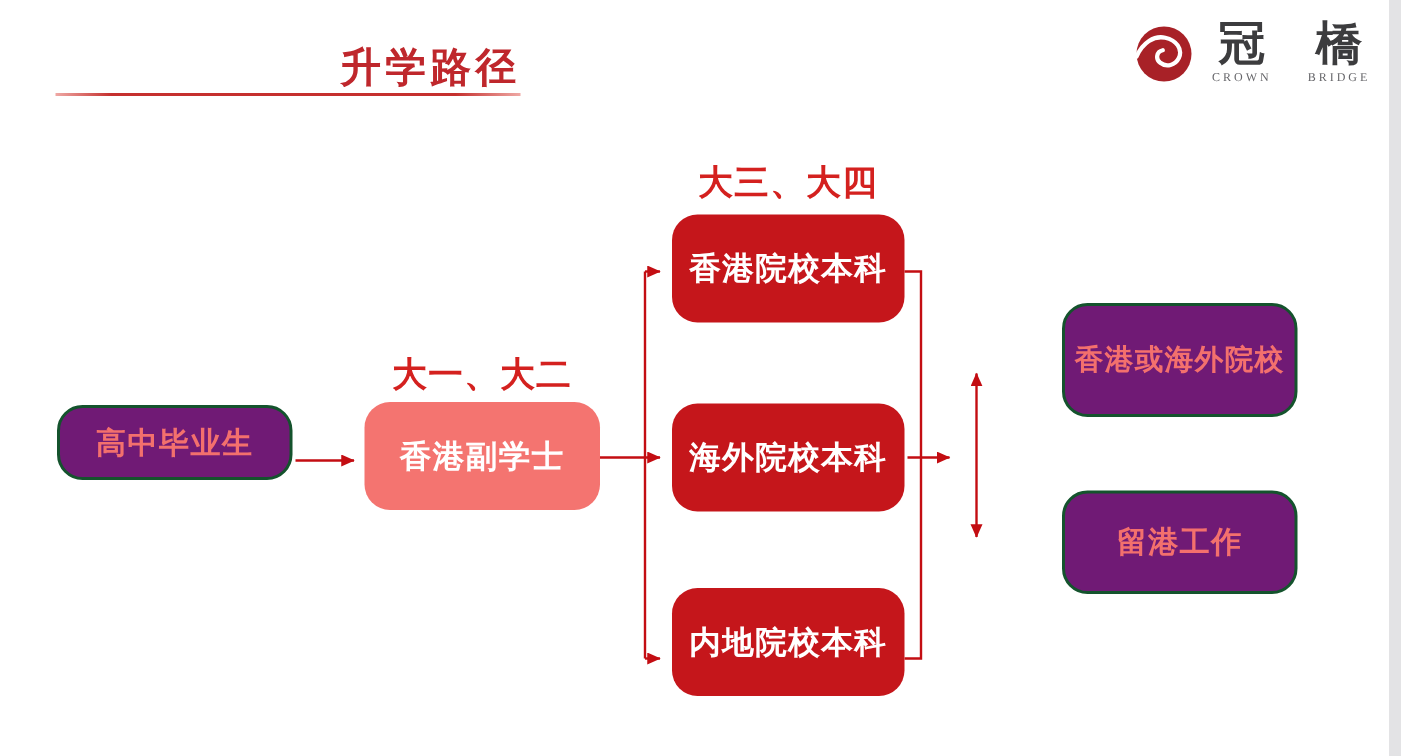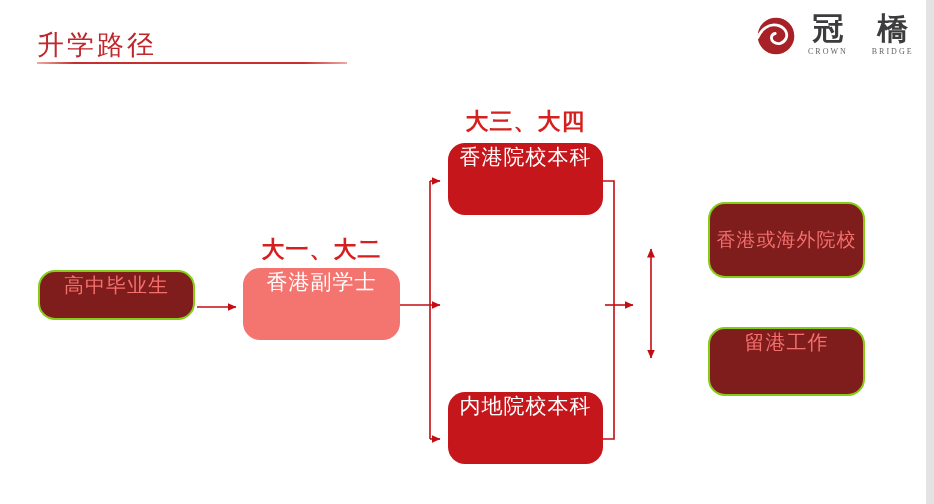--- a/index.html
+++ b/index.html
@@ -2,47 +2,47 @@
 <html><head>
 <meta charset="utf-8">
 <style>
   html,body{margin:0;padding:0;background:#fff;}
   .slide{
     position:relative;width:934px;height:504px;background:#ffffff;overflow:hidden;
     font-family:"Liberation Sans","DejaVu Sans",sans-serif;
   }
   
   .page-title{
-    position:absolute;left:37px;top:27px;width:310px;text-align:left;
-    font-size:27px;font-weight:normal;color:#bf272c;letter-spacing:3px;
+    position:absolute;left:37px;top:27px;width:310px;text-align:right;
+    font-size:27px;font-weight:bold;color:#bf272c;letter-spacing:3px;
   }
   .title-underline{
     position:absolute;left:37px;top:62px;width:310px;height:2px;
     background:linear-gradient(to right,#efa9a5,#c5302e 12%,#c5302e 86%,#efa9a5);
   }
   
   .logo{position:absolute;left:756px;top:13px;display:flex;align-items:flex-start;}
   .logo-mark{width:40px;height:40px;margin-top:3px;}
   .logo-group{text-align:center;margin-left:12px;}
   .logo-group.second{margin-left:24px;}
   .logo-char{
     font-family:"Liberation Serif","DejaVu Serif",serif;
     font-size:31px;line-height:32px;font-weight:bold;color:#3c3c3e;
   }
   .logo-sub{
     font-family:"Liberation Serif","DejaVu Serif",serif;
     font-size:8px;letter-spacing:2px;color:#66666a;margin-top:2px;
   }
   
   .node{
-    position:absolute;display:flex;justify-content:center;
-    font-weight:normal;border-radius:17px;letter-spacing:1px;box-sizing:border-box;
+    position:absolute;display:flex;align-items:center;justify-content:center;
+    font-weight:bold;border-radius:17px;letter-spacing:1px;box-sizing:border-box;
     text-align:center;
   }
-  .node.outline-pink{background:#7f1d1d;border:2px solid #84cc16;color:#f3706d;font-size:20px;}
+  .node.outline-pink{background:#701a75;border:2px solid #14532d;color:#f3706d;font-size:20px;}
   .node.solid-pink{background:#f47470;color:#ffffff;font-size:21px;}
   .node.solid-dark{background:#c5161b;color:#ffffff;font-size:21px;}
   .node.two-line{flex-direction:column;gap:11px;font-size:19px;}
   .caption{
     position:absolute;color:#d4211f;font-weight:bold;font-size:23px;
     text-align:center;letter-spacing:1px;
   }
   
   .connectors{position:absolute;left:0;top:0;pointer-events:none;}
   
@@ -97,20 +97,23 @@
   </div>
 
   <div class="node solid-pink" style="left:243px;top:268px;width:157px;height:72px;">
     <span>香港副学士</span>
   </div>
 
   <div class="node solid-dark" style="left:448px;top:143px;width:155px;height:72px;">
     <span>香港院校本科</span>
   </div>
 
+  <div class="node solid-dark" style="left:448px;top:269px;width:155px;height:72px;">
+    <span>海外院校本科</span>
+  </div>
 
   <div class="node solid-dark" style="left:448px;top:392px;width:155px;height:72px;">
     <span>内地院校本科</span>
   </div>
 
   <div class="node outline-pink two-line" style="left:708px;top:202px;width:157px;height:76px;">
     <span>香港或海外院校</span>
   </div>
 
   <div class="node outline-pink" style="left:708px;top:327px;width:157px;height:69px;">

